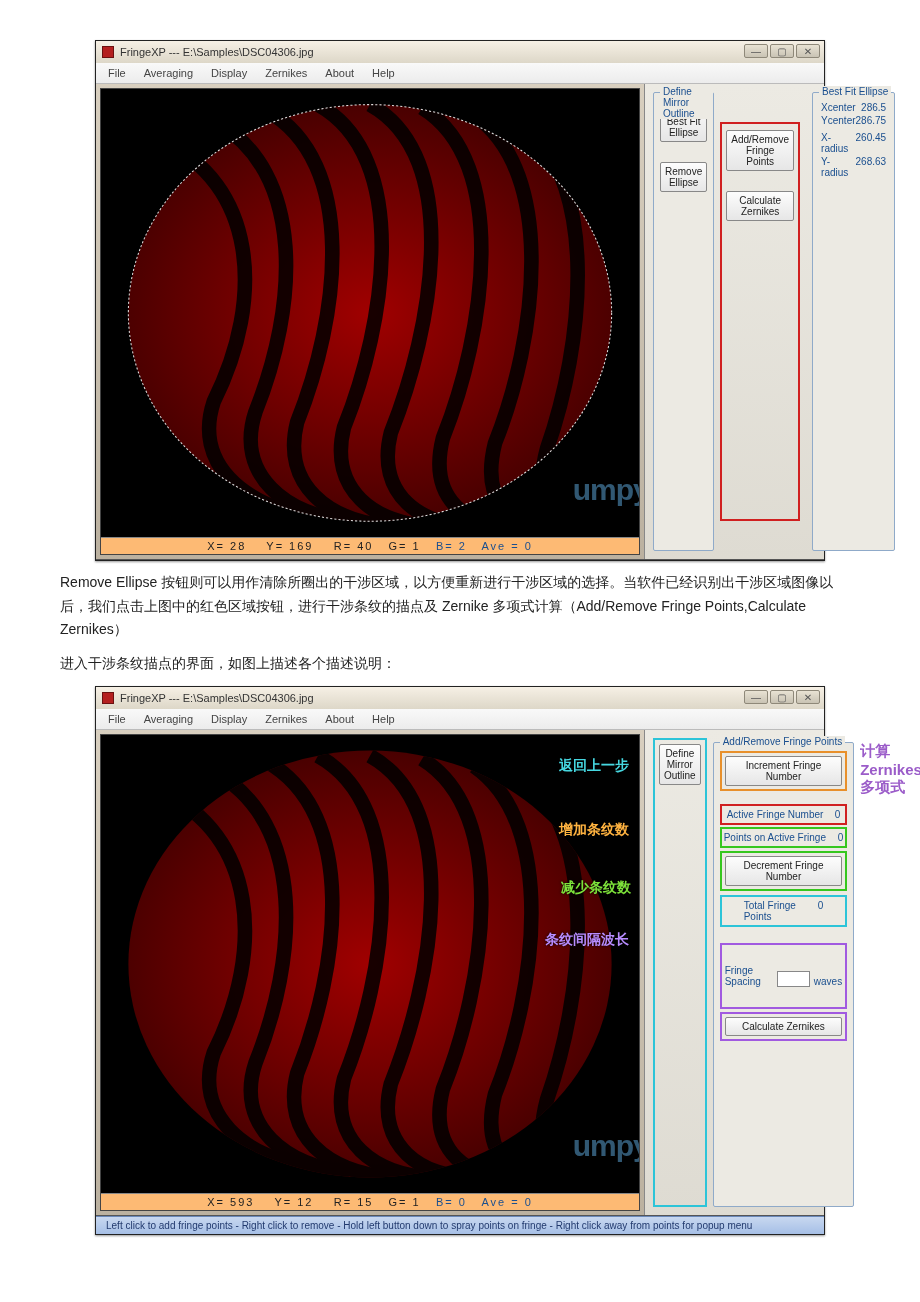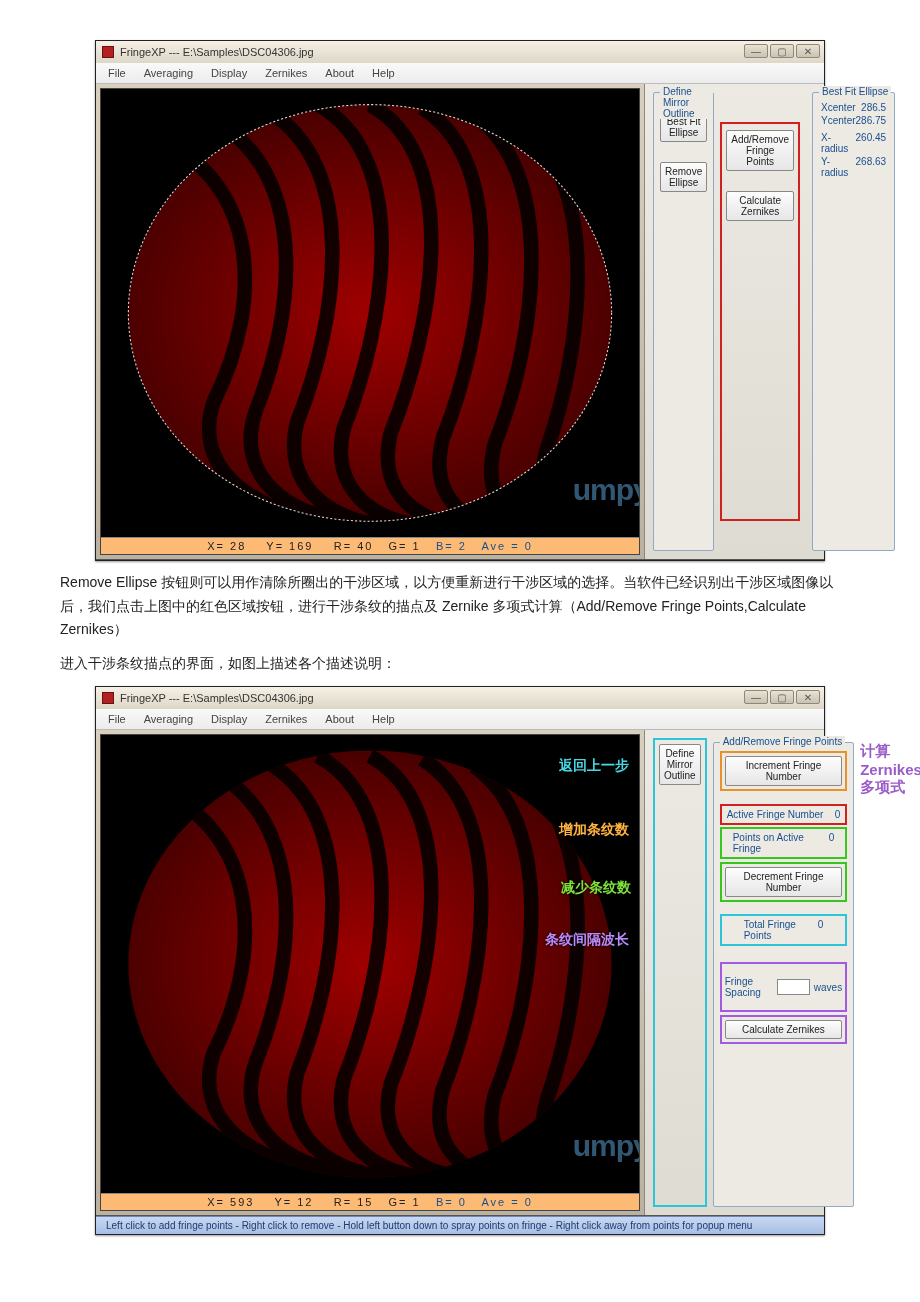--- a/index.html
+++ b/index.html
@@ -164,21 +164,21 @@
   }
   .sn-purple{color:#9b5cc9;}
   .sn-cyan{color:#2f97cf;}
   .sn-green{color:#4cb92d;}
   .sn-red{color:#d03020;}
   .inline-input {
     width: 45px; height: 16px;
     border: 1px solid #888; background:#fff;
     font-size: 10px; display:inline-block; vertical-align:middle;
   }
-  .field-row { display:flex; align-items:center; gap:4px; font-size:10px; color:#1a4f8f; margin:9px 0;}
+  .field-row { display:flex; align-items:flex-end; gap:4px; font-size:10px; color:#1a4f8f; margin:17px 0;}
   .box-cyan{border:2px solid #2cc4d8;}
   .box-orange{border:2px solid #e8902b;}
   .box-hotgreen{border:2px solid #36c71e;}
   .box-red2{border:2px solid #d02020;}
   .box-purple{border:2px solid #a15ae0;}
 </style>
 </head>
 <body>
 
 <div class="app-window">
@@ -350,27 +350,27 @@
 
         <div class="box-orange" style="padding:3px;margin-bottom:13px;">
           <button class="btn" style="margin:0;">Increment Fringe Number</button>
         </div>
         <div class="box-red2" style="padding:2px 3px;margin-bottom:2px;">
           <div class="stats-row">
               <span>Active Fringe Number</span>
               <span>0</span>
             </div>
         </div>
-        <div class="box-hotgreen" style="padding:2px 9px;margin-bottom:3px;">
+        <div class="box-hotgreen" style="padding:2px 0;margin-bottom:3px;">
           <div class="stats-row">
               <span>Points on Active Fringe</span>
               <span>0</span>
             </div>
         </div>
-        <div class="box-hotgreen" style="padding:3px;margin-bottom:12px;">
+        <div class="box-hotgreen" style="padding:3px;margin-bottom:4px;">
           <button class="btn" style="margin:0;">Decrement Fringe Number</button>
         </div>
         <div class="box-cyan" style="padding:2px 20px;margin-bottom:16px;">
           <div class="stats-row">
               <span>Total Fringe Points</span>
               <span>0</span>
             </div>
         </div>
         <div class="box-purple" style="padding:3px;margin-bottom:3px;">
           <div class="field-row">

